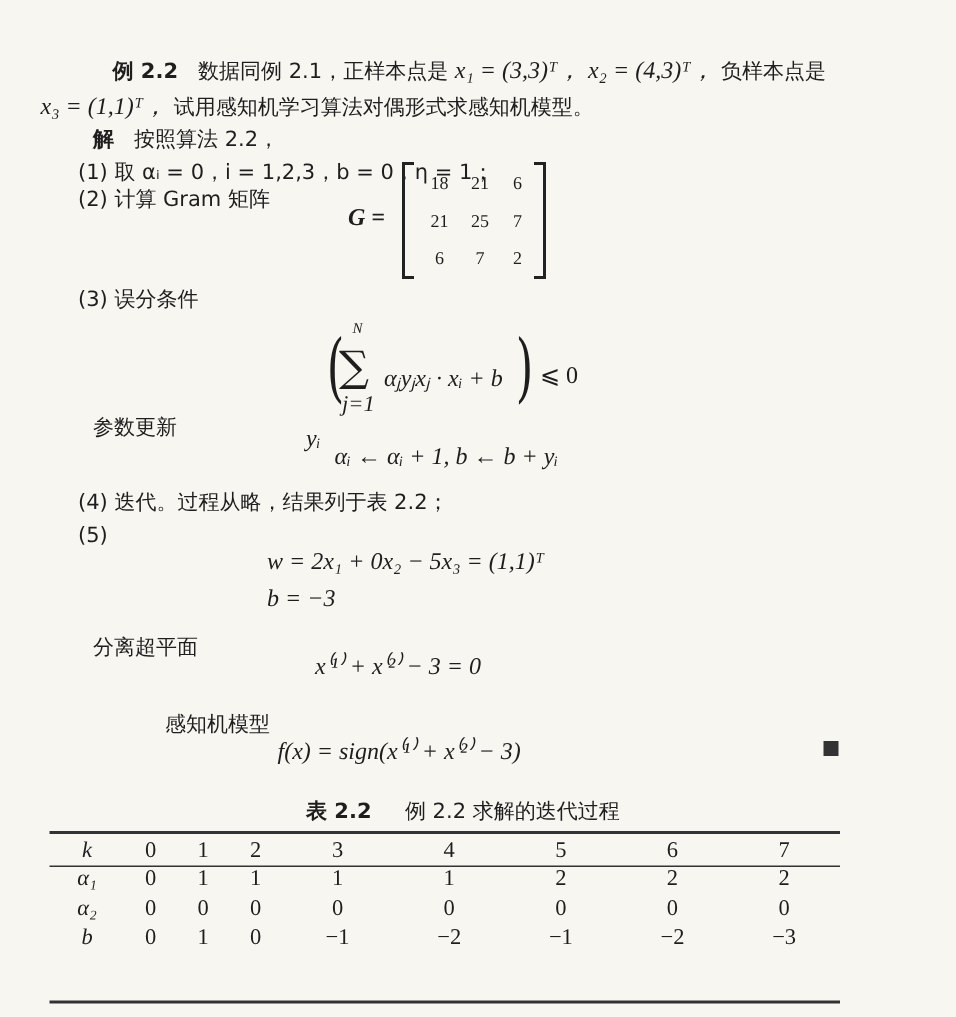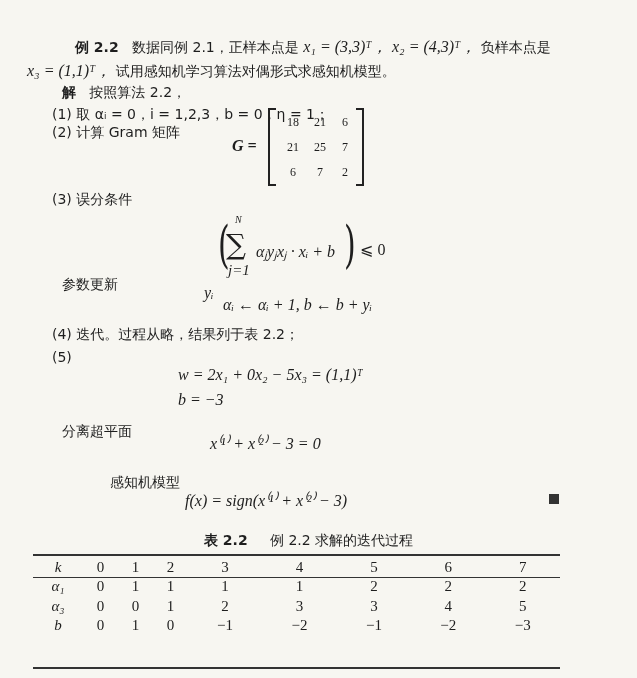--- a/index.html
+++ b/index.html
@@ -124,29 +124,29 @@
     <td>0</td>
     <td>1</td>
     <td>1</td>
     <td>1</td>
     <td>1</td>
     <td>2</td>
     <td>2</td>
     <td>2</td>
   </tr>
   <tr>
-    <td>α₃</td>
+    <td>α₂</td>
     <td>0</td>
     <td>0</td>
-    <td>1</td>
-    <td>2</td>
-    <td>3</td>
-    <td>3</td>
-    <td>4</td>
-    <td>5</td>
+    <td>0</td>
+    <td>0</td>
+    <td>0</td>
+    <td>0</td>
+    <td>0</td>
+    <td>0</td>
   </tr>
   <tr>
     <td>b</td>
     <td>0</td>
     <td>1</td>
     <td>0</td>
     <td>−1</td>
     <td>−2</td>
     <td>−1</td>
     <td>−2</td>

